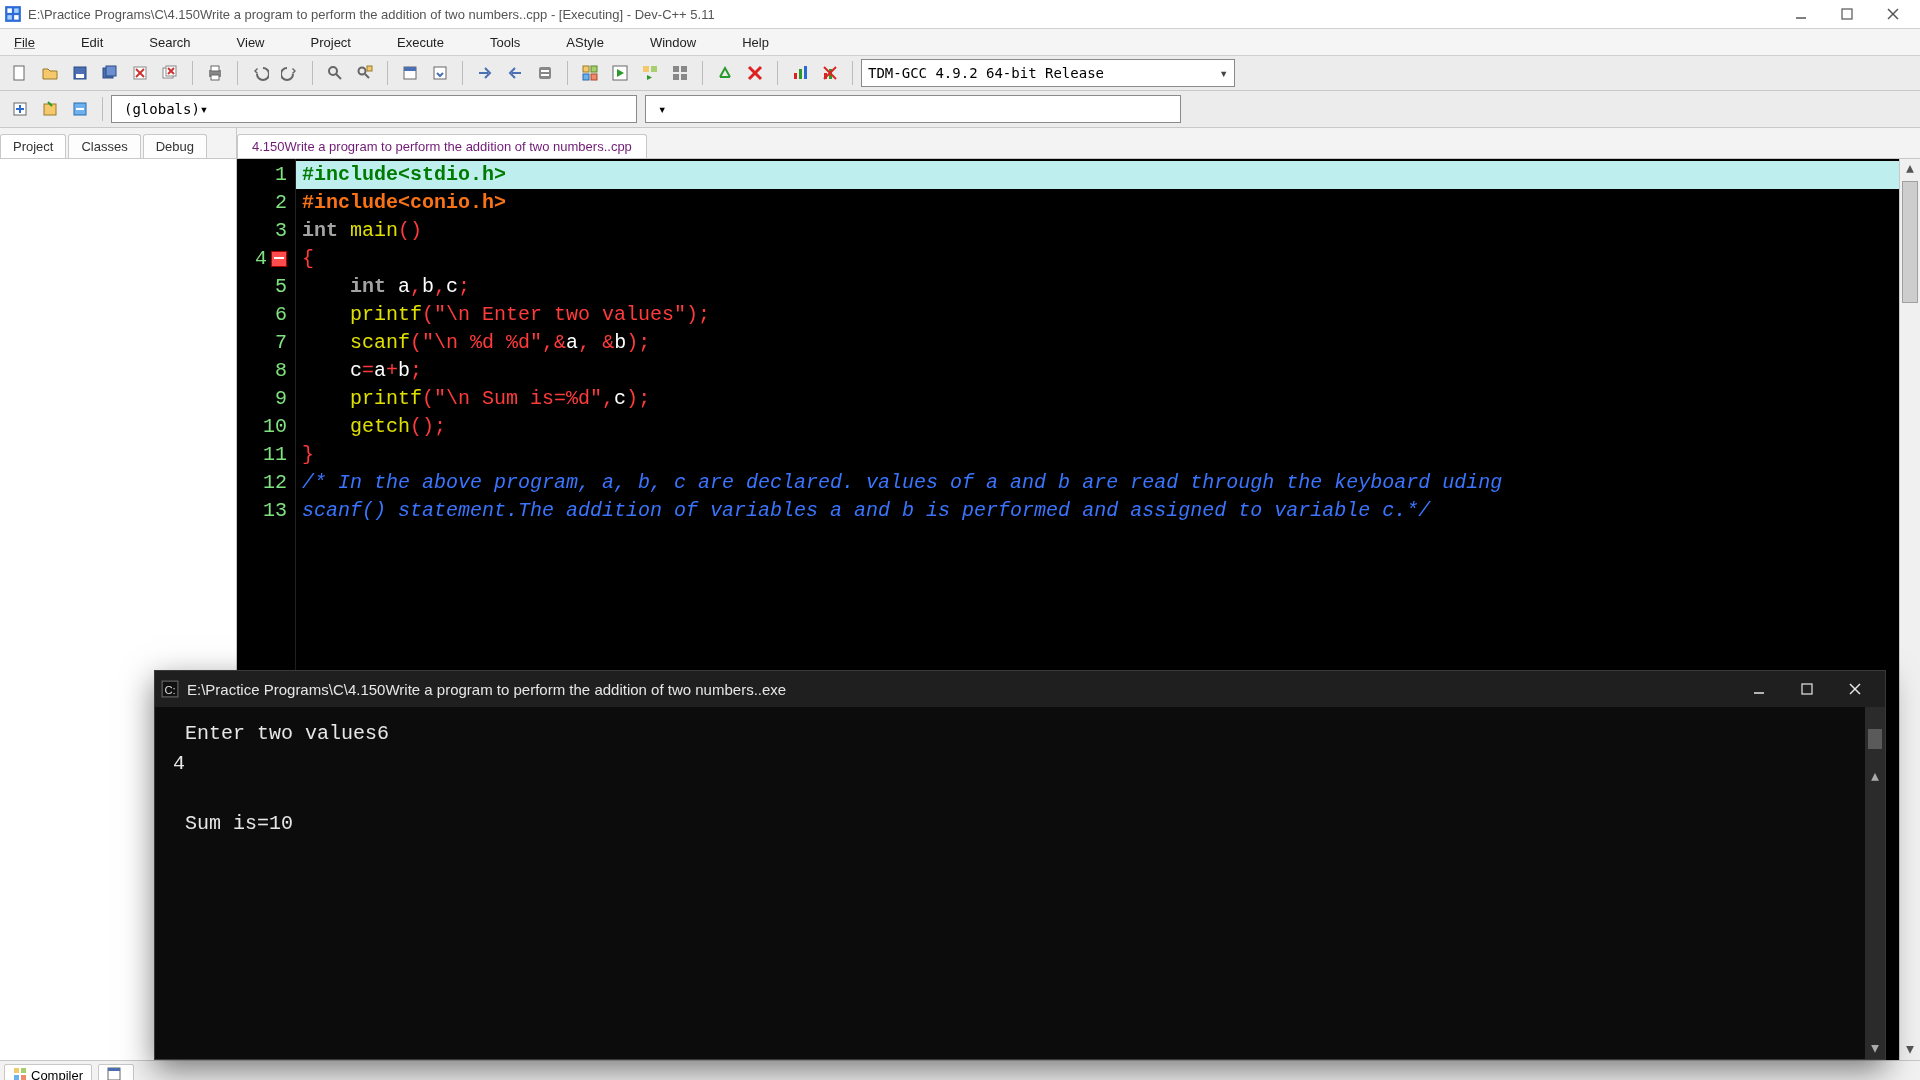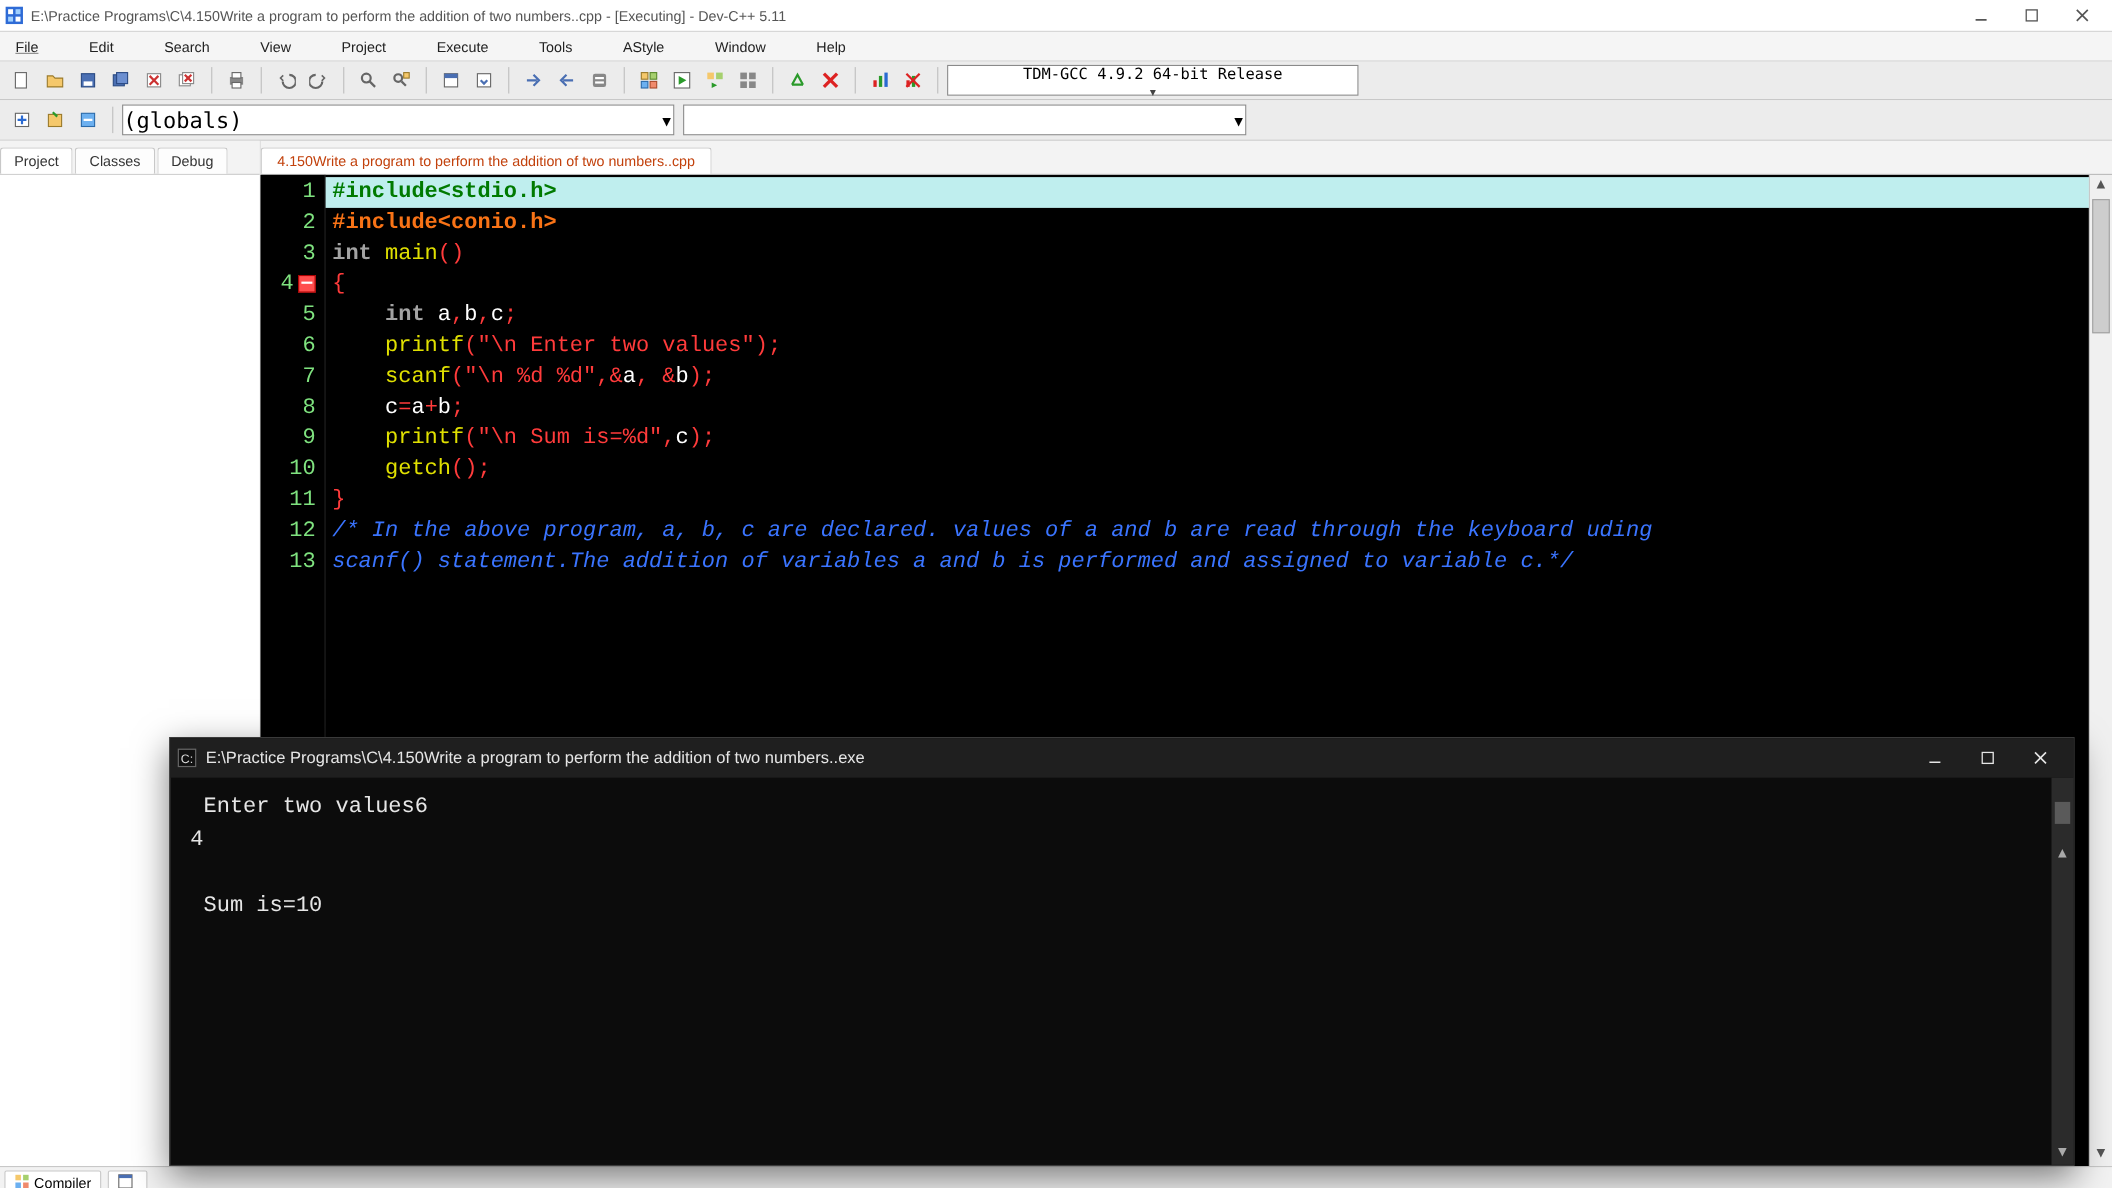--- a/index.html
+++ b/index.html
@@ -55,27 +55,27 @@
     width:26px;height:26px;
     border:1px solid rgba(0,0,0,0);
     display:flex;align-items:center;justify-content:center;
     border-radius:2px;
   }
   .tool-btn svg { width:18px;height:18px; }
   .compiler-select {
     height:26px; min-width:360px;
     border:1px solid #8a8a8a; background:#fff;
     display:flex;align-items:center;justify-content:space-between;
-    padding:0 6px; font-family: "Consolas", monospace; font-size:14px;flex-direction:column;
+    padding:0 6px; font-family: "Consolas", monospace; font-size:14px;
   }
   .compiler-select .chev { color:#444; }
   .toolbar2 .dropdown {
     height:26px; border:1px solid #8a8a8a; background:#fff;
-    display:flex;align-items:center;justify-content:space-between;
-    padding:0 0; font-family:"Consolas",monospace; font-size:20px;
+    display:flex;align-items:center;
+    padding:0 12px; font-family:"Consolas",monospace; font-size:14px;
   }
   .toolbar2 .dropdown.globals { width:500px; }
   .toolbar2 .dropdown.members { width:510px; margin-left:6px; }
   
   .main {
     display:flex; height: calc(100% - 28px - 26px - 34px - 36px - 24px);
   }
   .left-panel {
     width: 236px; background:#fff;
     border-right:1px solid #c8c8c8;
@@ -92,21 +92,21 @@
   }
   .left-tab.active { background:#fff; font-weight:400; }
   .left-tree { flex:1; background:#fff; }
   .editor-area { flex:1; display:flex; flex-direction:column; min-width:0; }
   .doc-tabs {
     display:flex; align-items:flex-end; height:30px;
     background:#f3f3f3; border-bottom:1px solid #c8c8c8;
   }
   .doc-tab {
     padding:4px 14px; border:1px solid #c8c8c8; border-bottom:none;
-    background:#fff; font-size:13px; color:#c2410c;
+    background:#fff; font-size:13px; color:#701a75;
     border-top-left-radius:3px;border-top-right-radius:3px;
     white-space: nowrap; overflow:hidden; text-overflow:ellipsis;
     max-width: 600px;
   }
   
   .code-editor {
     flex:1; display:flex; background:#000; font-family:"Consolas","Courier New",monospace;
     font-size:20px; line-height:28px; min-height:0;
     position:relative;
   }

